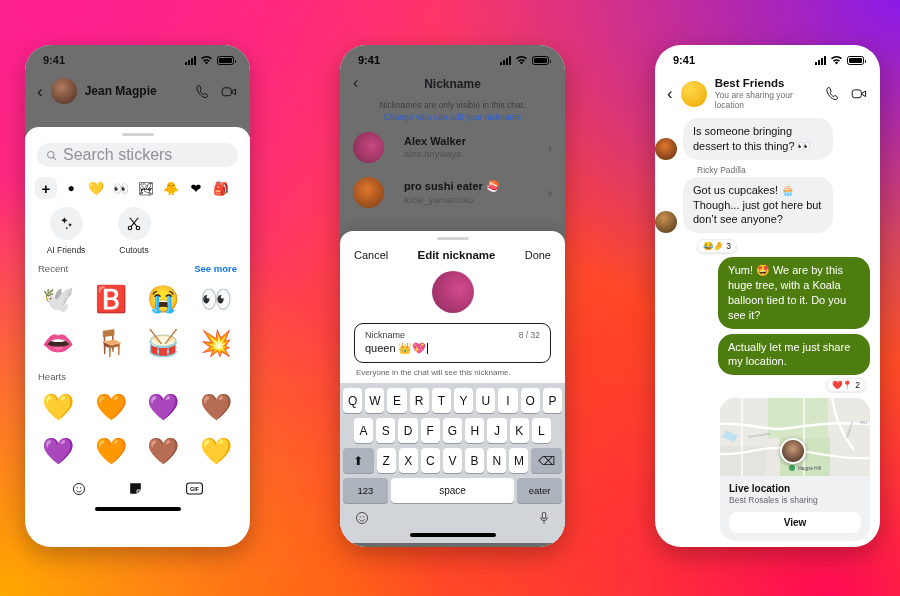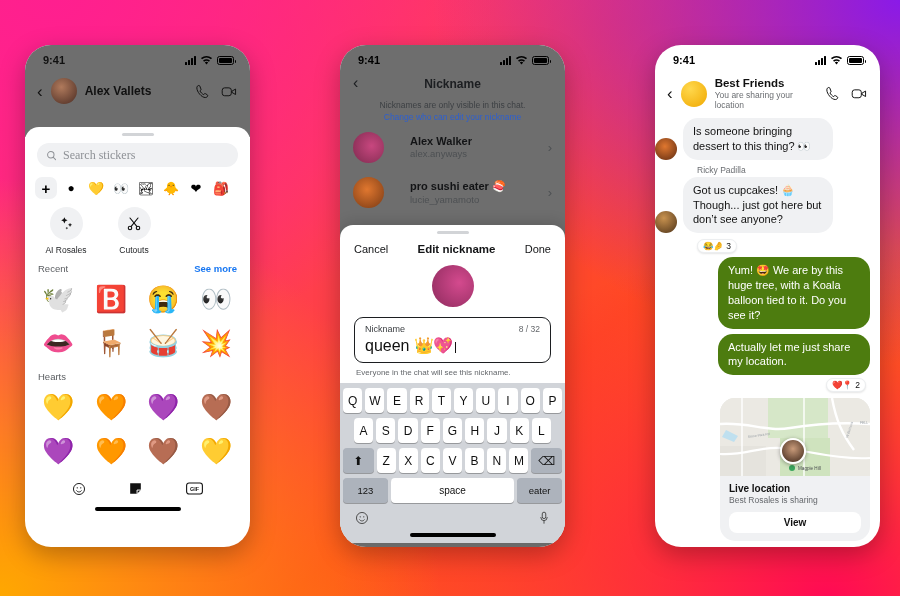--- a/index.html
+++ b/index.html
@@ -51,21 +51,21 @@
   .head-name { font-size:12px; font-weight:bold; color:#111; flex:1; }
   .head-icons { display:flex; gap:10px; align-items:center; }
   .ic { width:17px; height:17px; display:block; }
 
   .sheet { background:#fff; border-radius:14px 14px 0 0; margin-top:-10px; position:relative; }
   .grabber { height:14px; display:flex; align-items:center; justify-content:center; }
   .grabber span{ width:32px;height:3px;border-radius:2px;background:#d2d4d7;display:block;}
   .search {
     margin:2px 12px 10px; height:24px; background:#f0f1f3; border-radius:12px;
     display:flex; align-items:center; gap:6px; padding:0 9px;
-    font-size:12px; color:#8e9196;font-family:Liberation Serif, serif;
+    font-size:16px; color:#8e9196;
   }
   .tabrow { display:flex; align-items:center; gap:3px; padding:0 10px 6px; }
   .tabrow .t { width:22px;height:22px;border-radius:7px;display:flex;align-items:center;justify-content:center;font-size:13px;}
   .tabrow .t.sel { background:#f0f1f3; }
   .tools { display:flex; gap:22px; padding:2px 18px 4px; }
   .tool { width:46px; text-align:center; }
   .tool .circ { width:33px;height:33px;border-radius:50%;background:#f0f1f3;margin:0 auto;display:flex;align-items:center;justify-content:center;}
   .tool .lb { font-size:8.5px; color:#1c1e21; margin-top:5px; }
   .sec-head { display:flex; justify-content:space-between; align-items:center; padding:4px 13px 2px; }
   .sec-head .tt { font-size:9.5px; color:#5a5d61; }
@@ -75,38 +75,38 @@
   .stickbar { display:flex; justify-content:space-around; align-items:center; padding:6px 26px 2px; }
   .stickbar .sb { font-size:14px; }
 
   
   #phone2 { background:#fff; }
   .dimlayer { background:#6e6e6e; }
   .nk-title { text-align:center; font-size:12px; font-weight:bold; color:#1c1e21; padding:6px 0 2px; position:relative; }
   .nk-title .bk { position:absolute; left:13px; top:3px; font-size:16px; font-weight:normal; }
   .nk-sub { text-align:center; font-size:8.5px; color:#3d4044; padding:6px 20px 1px; line-height:1.45; }
   .nk-sub .lk { color:#2d5fd0; display:block; }
-  .nkrow { display:flex; align-items:center; gap:26px; padding:7px 13px; }
+  .nkrow { display:flex; align-items:center; gap:20px; padding:7px 13px; }
   .nkrow .txt { flex:1; }
   .nkrow .n1 { font-size:11px; font-weight:bold; color:#131416; }
   .nkrow .n2 { font-size:9.5px; color:#4d5053; margin-top:1px; }
   .nkrow .ar { color:#4d5053; font-size:13px; }
   .av36 { width:31px;height:31px; }
 
   .modal {
     position:absolute; left:0; right:0; bottom:4px; background:#fff;
     border-radius:13px 13px 0 0; box-shadow:0 -3px 14px rgba(0,0,0,.14);
   }
   .mhead { display:flex; align-items:center; justify-content:space-between; padding:4px 14px 8px; }
   .mhead .c,.mhead .d { font-size:11px; color:#131416; }
   .mhead .t { font-size:11.5px; font-weight:bold; color:#131416; }
   .mav { width:42px;height:42px;border-radius:50%;margin:2px auto 10px; overflow:hidden; }
   .nfield { margin:0 14px; border:1px solid #1c1e21; border-radius:9px; padding:6px 10px 7px; position:relative; }
   .nfield .lb { font-size:9px; color:#3d4044; }
-  .nfield .vl { font-size:16px; color:#111; margin-top:2px; }
+  .nfield .vl { font-size:11px; color:#111; margin-top:2px; }
   .nfield .cnt { position:absolute; right:10px; top:6px; font-size:8.5px; color:#65686c; }
   .caret { display:inline-block;width:1px;height:11px;background:#111;vertical-align:-2px;margin-left:1px;}
   .nhint { font-size:8px; color:#65686c; padding:5px 16px 6px; }
 
   .kb { background:#d1d4d9; padding:5px 3px 0; }
   .krow { display:flex; justify-content:center; gap:3px; margin-bottom:5px; }
   .key {
     background:#fff; border-radius:4px; height:25px; flex:1 1 0;
     display:flex; align-items:center; justify-content:center;
     font-size:12px; color:#111; box-shadow:0 1px 0 rgba(0,0,0,.28);
@@ -157,21 +157,21 @@
           </span>
         <svg class="ic" style="width:13px;height:11px" viewBox="0 0 24 20">
             <path d="M12 17.2l3.1-3.6a4.6 4.6 0 00-6.2 0L12 17.2zM5.6 9.9l1.9 2.2a7.6 7.6 0 019 0l1.9-2.2a10.6 10.6 0 00-12.8 0zM1.8 5.5l1.9 2.2a13.7 13.7 0 0116.6 0l1.9-2.2a16.7 16.7 0 00-20.4 0z" fill="#000"></path>
           </svg>
         <span class="batt"></span>
       </span>
     </div>
     <div class="chat-head">
       <span class="chev">‹</span>
       <span class="av av28" style="background:radial-gradient(circle at 40% 35%,#b07a5c,#4a2b22)"></span>
-      <span class="head-name">Alex Vallets</span>
+      <span class="head-name">Jean Magpie</span>
       <span class="head-icons">
         <svg class="ic" viewBox="0 0 24 24">
             <path d="M6.6 3.5c-1.2 0-2.6 1.4-2.6 3.3 0 5.6 6.6 13.7 12 13.7 1.9 0 3.4-1.4 3.4-2.6 0-.6-.3-1-.9-1.4l-2.2-1.4c-.8-.5-1.4-.3-1.9.3l-.8 1c-2.1-1-4.3-3.3-5.2-5.3l1-.8c.6-.5.8-1.1.3-1.9L8.3 4.4c-.4-.6-.9-.9-1.7-.9z" fill="none" stroke="#111" stroke-width="1.4"></path>
           </svg>
         <svg class="ic" viewBox="0 0 28 24">
             <rect x="2" y="6" width="15" height="13" rx="4" fill="none" stroke="#111" stroke-width="1.6"></rect>
             <path d="M18 11.5l6-3.5v9l-6-3.5z" fill="none" stroke="#111" stroke-width="1.6" stroke-linejoin="round"></path>
           </svg>
       </span>
     </div>
@@ -202,21 +202,21 @@
 
     <div class="tools">
       <div class="tool">
         <div class="circ">
           <svg style="width:17px;height:17px" viewBox="0 0 24 24">
               <path d="M9 3l1.4 3.1L13.5 7.5 10.4 8.9 9 12 7.6 8.9 4.5 7.5 7.6 6.1z" fill="#111"></path>
               <path d="M17 11l.9 2 2 .9-2 .9-.9 2-.9-2-2-.9 2-.9z" fill="#111"></path>
               <path d="M12.5 16.5l.6 1.4 1.4.6-1.4.6-.6 1.4-.6-1.4-1.4-.6 1.4-.6z" fill="#111"></path>
             </svg>
         </div>
-        <div class="lb">AI Rosales</div>
+        <div class="lb">AI Friends</div>
       </div>
       <div class="tool">
         <div class="circ">
           <svg style="width:16px;height:16px" viewBox="0 0 24 24">
               <circle cx="6" cy="18" r="2.6" fill="none" stroke="#111" stroke-width="1.7"></circle>
               <circle cx="18" cy="18" r="2.6" fill="none" stroke="#111" stroke-width="1.7"></circle>
               <path d="M7.5 16L18 3M16.5 16L6 3" stroke="#111" stroke-width="1.7" stroke-linecap="round"></path>
             </svg>
         </div>
         <div class="lb">Cutouts</div>

